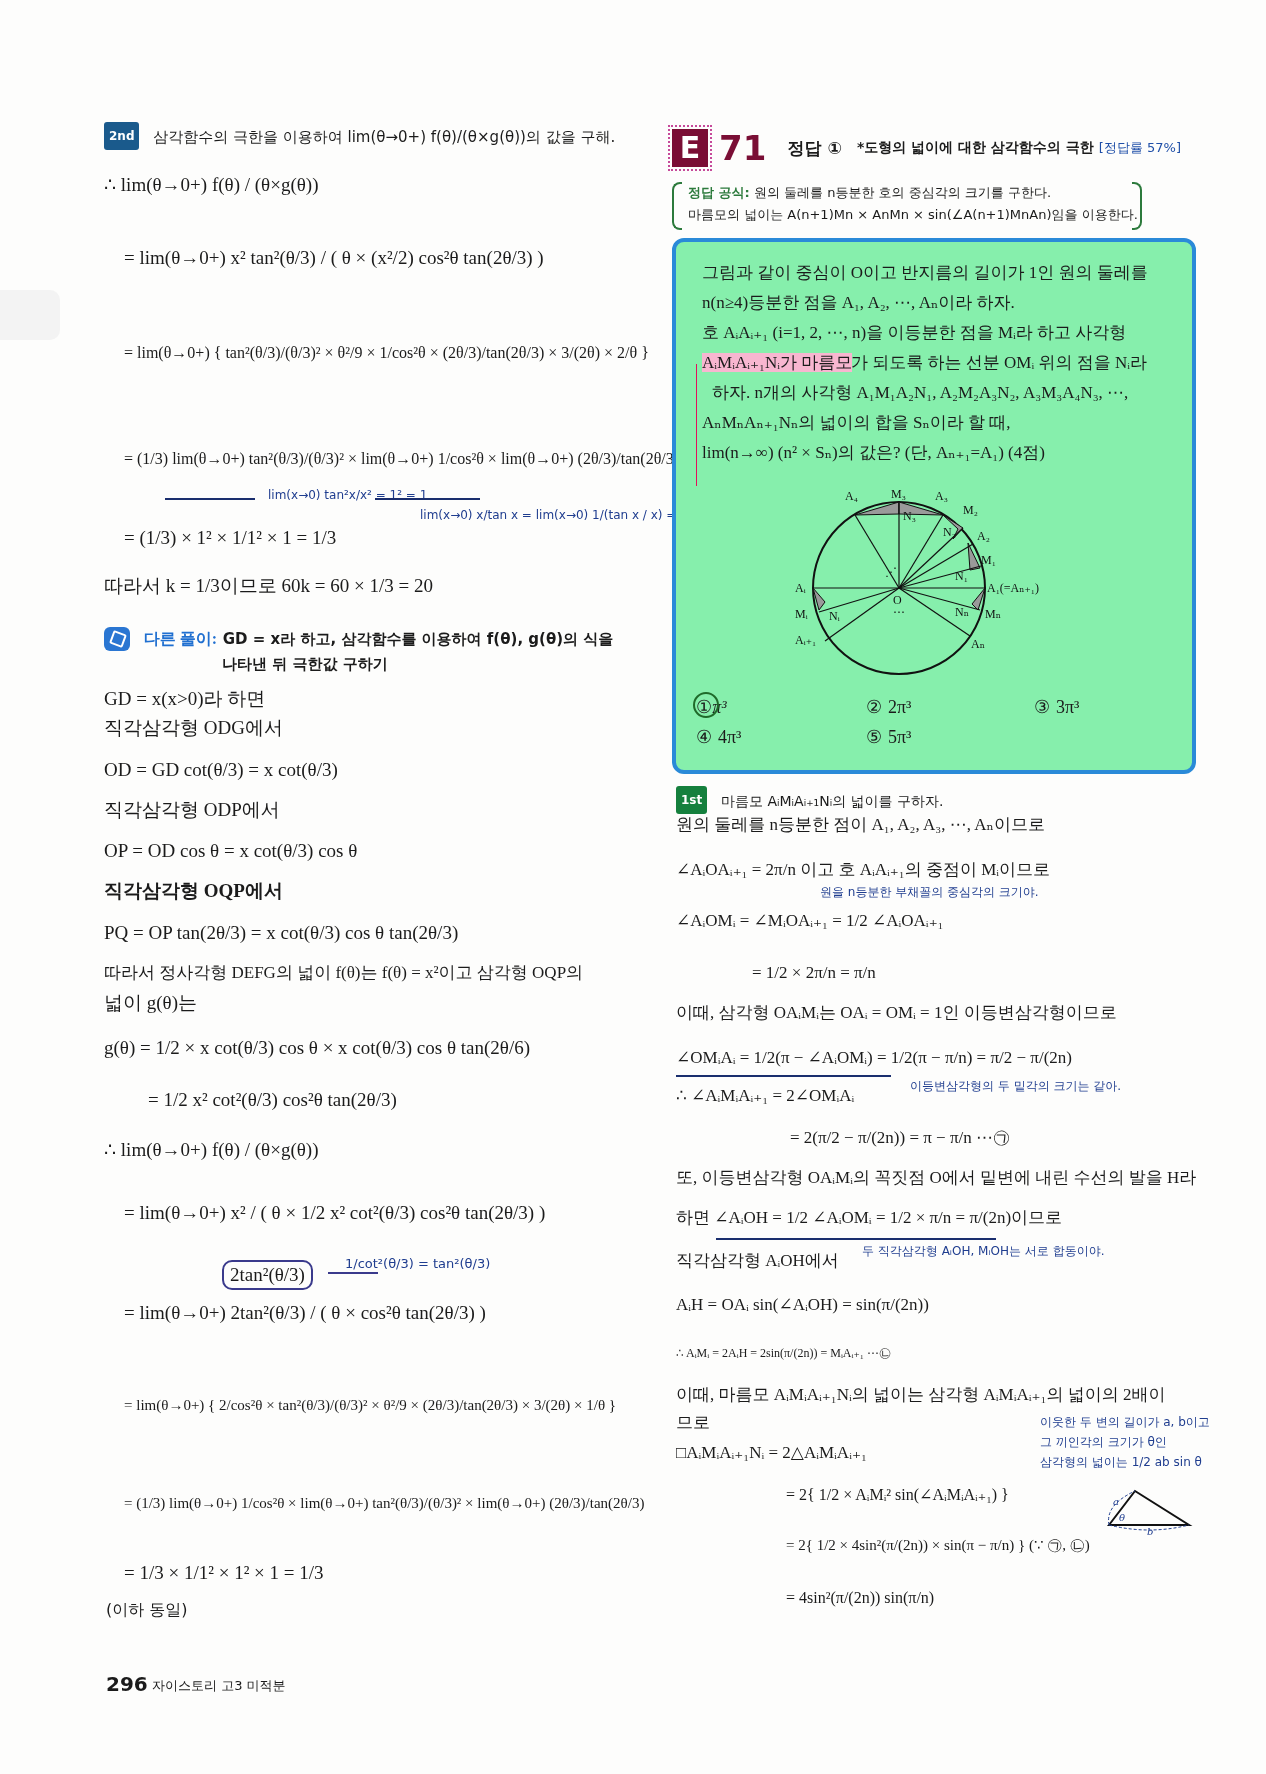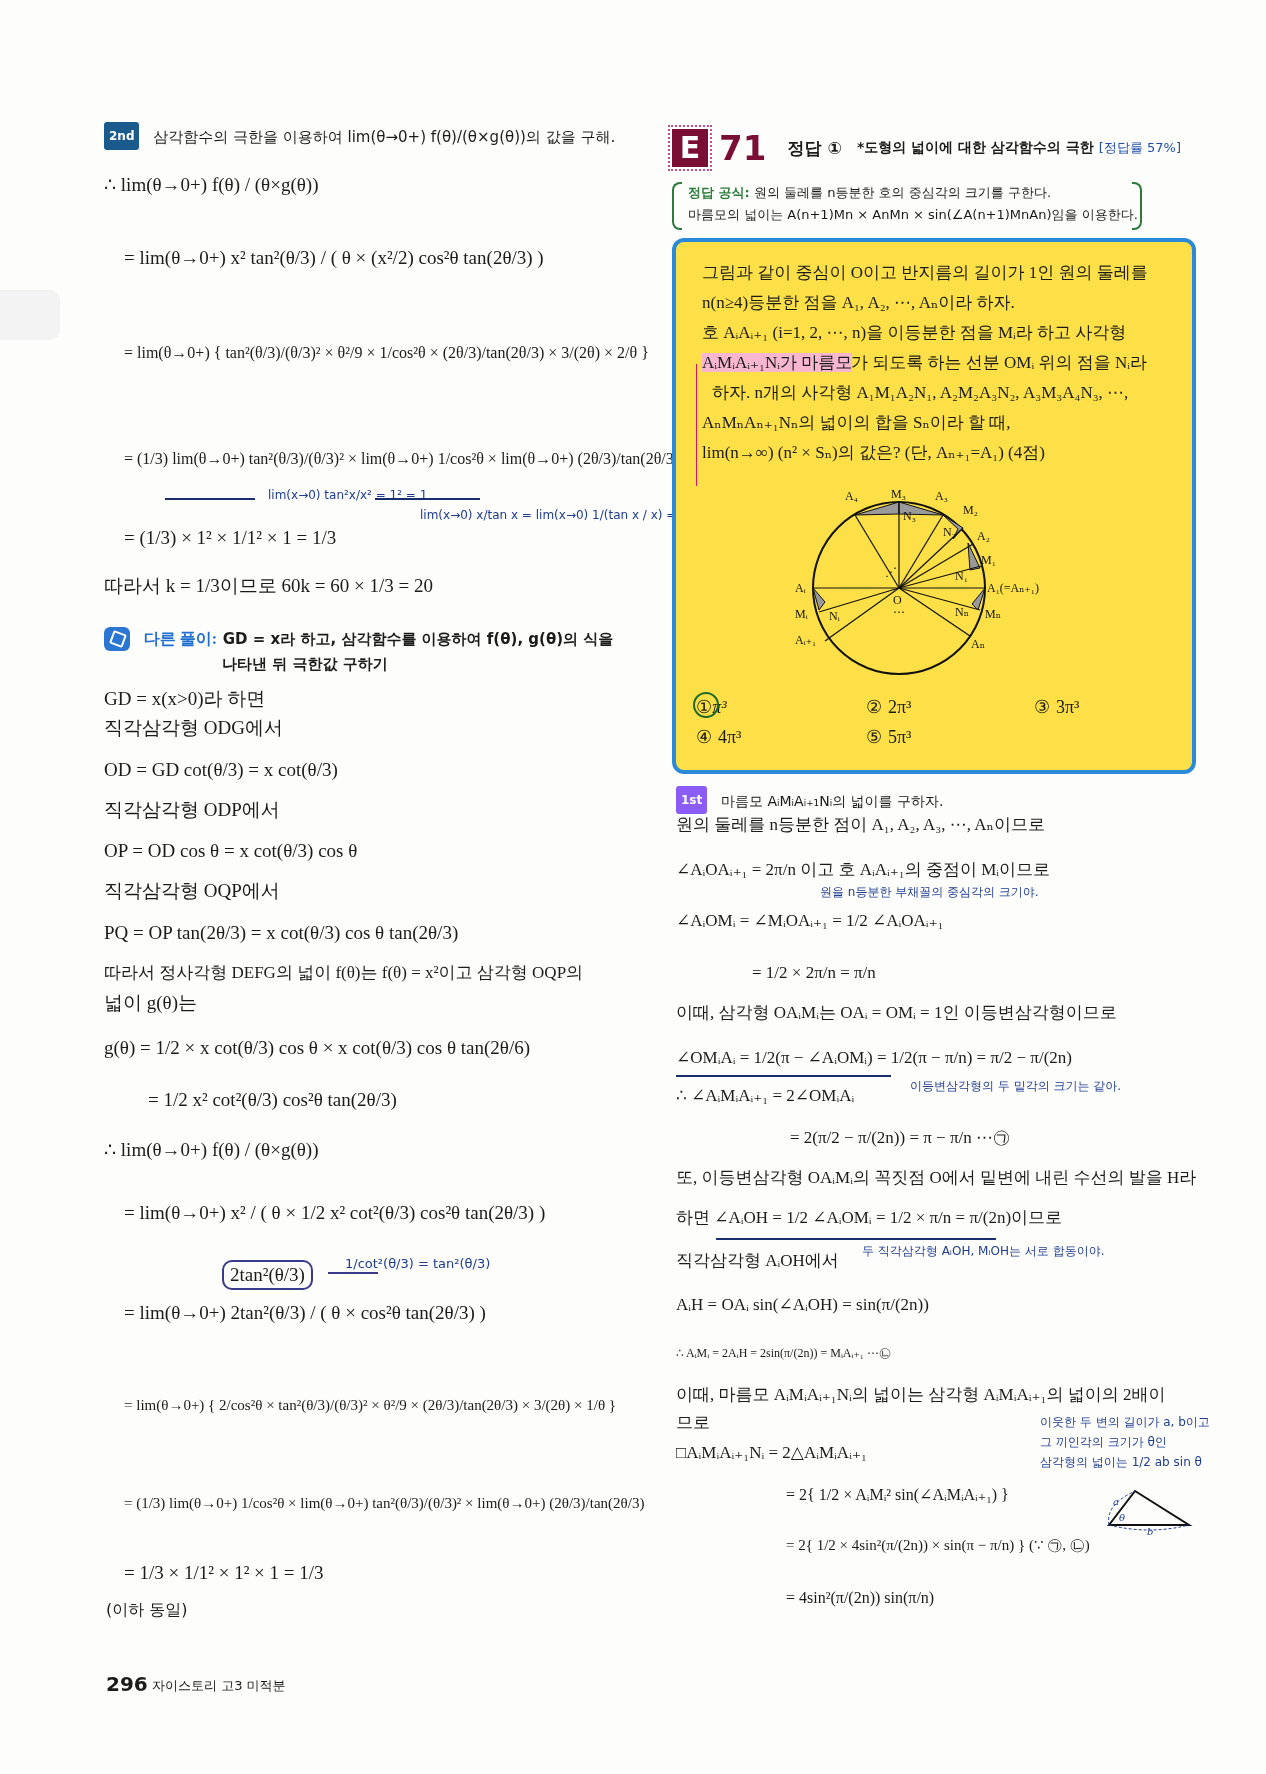--- a/index.html
+++ b/index.html
@@ -6,27 +6,27 @@
   body { width:1266px; height:1774px; background:#fdfdfc; position:relative; overflow:hidden;
          font-family:"DejaVu Serif", serif; color:#1b1b1b; }
   .sans { font-family:"DejaVu Sans", "Liberation Sans", sans-serif; }
   .serif { font-family:"Liberation Serif", "DejaVu Serif", serif; }
   .abs { position:absolute; }
   .line { position:absolute; font-size:18px; white-space:nowrap; line-height:26px; }
   .math { font-family:"Liberation Serif", "DejaVu Serif", serif; font-size:19px; }
   .badge { display:inline-block; color:#fff; font-family:"DejaVu Sans",sans-serif; font-weight:bold;
            font-size:12px; padding:1px 5px; border-radius:3px; margin-right:8px; vertical-align:2px; }
   .b2nd { background:#1a5a8c; }
-  .b1st { background:#8b5cf6; }
+  .b1st { background:#15803d; }
   .left-tab { position:absolute; left:0; top:290px; width:60px; height:50px; background:#ececec; border-radius:0 10px 10px 0; opacity:.6;}
   .note-blue { color:#1f3d8f; font-family:"DejaVu Sans",sans-serif; font-size:12px; }
   .pink { color:#e1105c; }
   .hl { background:#f8b6d0; }
   .problem-box { position:absolute; left:672px; top:238px; width:516px; height:528px;
-                 border:4px solid #2a8ad8; border-radius:12px; background:#fde047; }
+                 border:4px solid #2a8ad8; border-radius:12px; background:#86efac; }
   .formula-box { position:absolute; left:672px; top:182px; width:470px; height:50px; }
   .formula-box .br { position:absolute; top:0; height:44px; width:8px; border:2px solid #2c7a3c; }
   .answer-head { position:absolute; left:672px; top:128px; white-space:nowrap; }
   .ebox { display:inline-block; width:36px; height:38px; background:#7a0e35; color:#fff;
           font-family:"DejaVu Sans",sans-serif; font-weight:bold; font-size:30px; text-align:center;
           line-height:38px; outline:2px dotted #c64a9a; outline-offset:2px; vertical-align:middle;}
   .qnum { color:#7a0e35; font-family:"DejaVu Sans",sans-serif; font-size:34px; font-weight:bold; vertical-align:middle; margin-left:6px;margin-top:48px;}
   .choice { position:absolute; font-size:18px; white-space:nowrap; }
   .circle-mark { position:absolute; left:693px; top:692px; width:22px; height:22px; border:2.5px solid #1f6a2a; border-radius:50%; }
   .rule { position:absolute; height:0; border-top:2px solid #1a2e6e; }
@@ -65,21 +65,21 @@
   <span class="alt-title">다른 풀이:</span>
   <span class="alt-desc">GD = x라 하고, 삼각함수를 이용하여 f(θ), g(θ)의 식을</span>
 </div>
 <div class="line alt-desc" style="left:222px;top:651px;">나타낸 뒤 극한값 구하기</div>
 
 <div class="line math" style="left:104px;top:686px;">GD = x(x&gt;0)라 하면</div>
 <div class="line math" style="left:104px;top:715px;">직각삼각형 ODG에서</div>
 <div class="line math" style="left:104px;top:757px;">OD = GD cot(θ/3) = x cot(θ/3)</div>
 <div class="line math" style="left:104px;top:797px;">직각삼각형 ODP에서</div>
 <div class="line math" style="left:104px;top:838px;">OP = OD cos θ = x cot(θ/3) cos θ</div>
-<div class="line math" style="left:104px;top:878px;">직각삼각형 OQP에서</div>
+<div class="line math" style="left:104px;top:878px;font-weight:bold;">직각삼각형 OQP에서</div>
 <div class="line math" style="left:104px;top:920px;">PQ = OP tan(2θ/3) = x cot(θ/3) cos θ tan(2θ/3)</div>
 <div class="line math" style="left:104px;top:960px;font-size:17px;">따라서 정사각형 DEFG의 넓이 f(θ)는 f(θ) = x²이고 삼각형 OQP의</div>
 <div class="line math" style="left:104px;top:990px;">넓이 g(θ)는</div>
 <div class="line math" style="left:104px;top:1035px;">g(θ) = 1/2 × x cot(θ/3) cos θ × x cot(θ/3) cos θ tan(2θ/6)</div>
 <div class="line math" style="left:148px;top:1087px;">= 1/2 x² cot²(θ/3) cos²θ tan(2θ/3)</div>
 <div class="line math" style="left:104px;top:1137px;">∴ lim(θ→0+) f(θ) / (θ×g(θ))</div>
 <div class="line math" style="left:124px;top:1200px;">= lim(θ→0+) x² / ( θ × 1/2 x² cot²(θ/3) cos²θ tan(2θ/3) )</div>
 
 <div class="abs" style="left:222px;top:1260px;border:2px solid #3a3a8c;border-radius:10px;padding:2px 6px;">
   <span class="math">2tan²(θ/3)</span>

